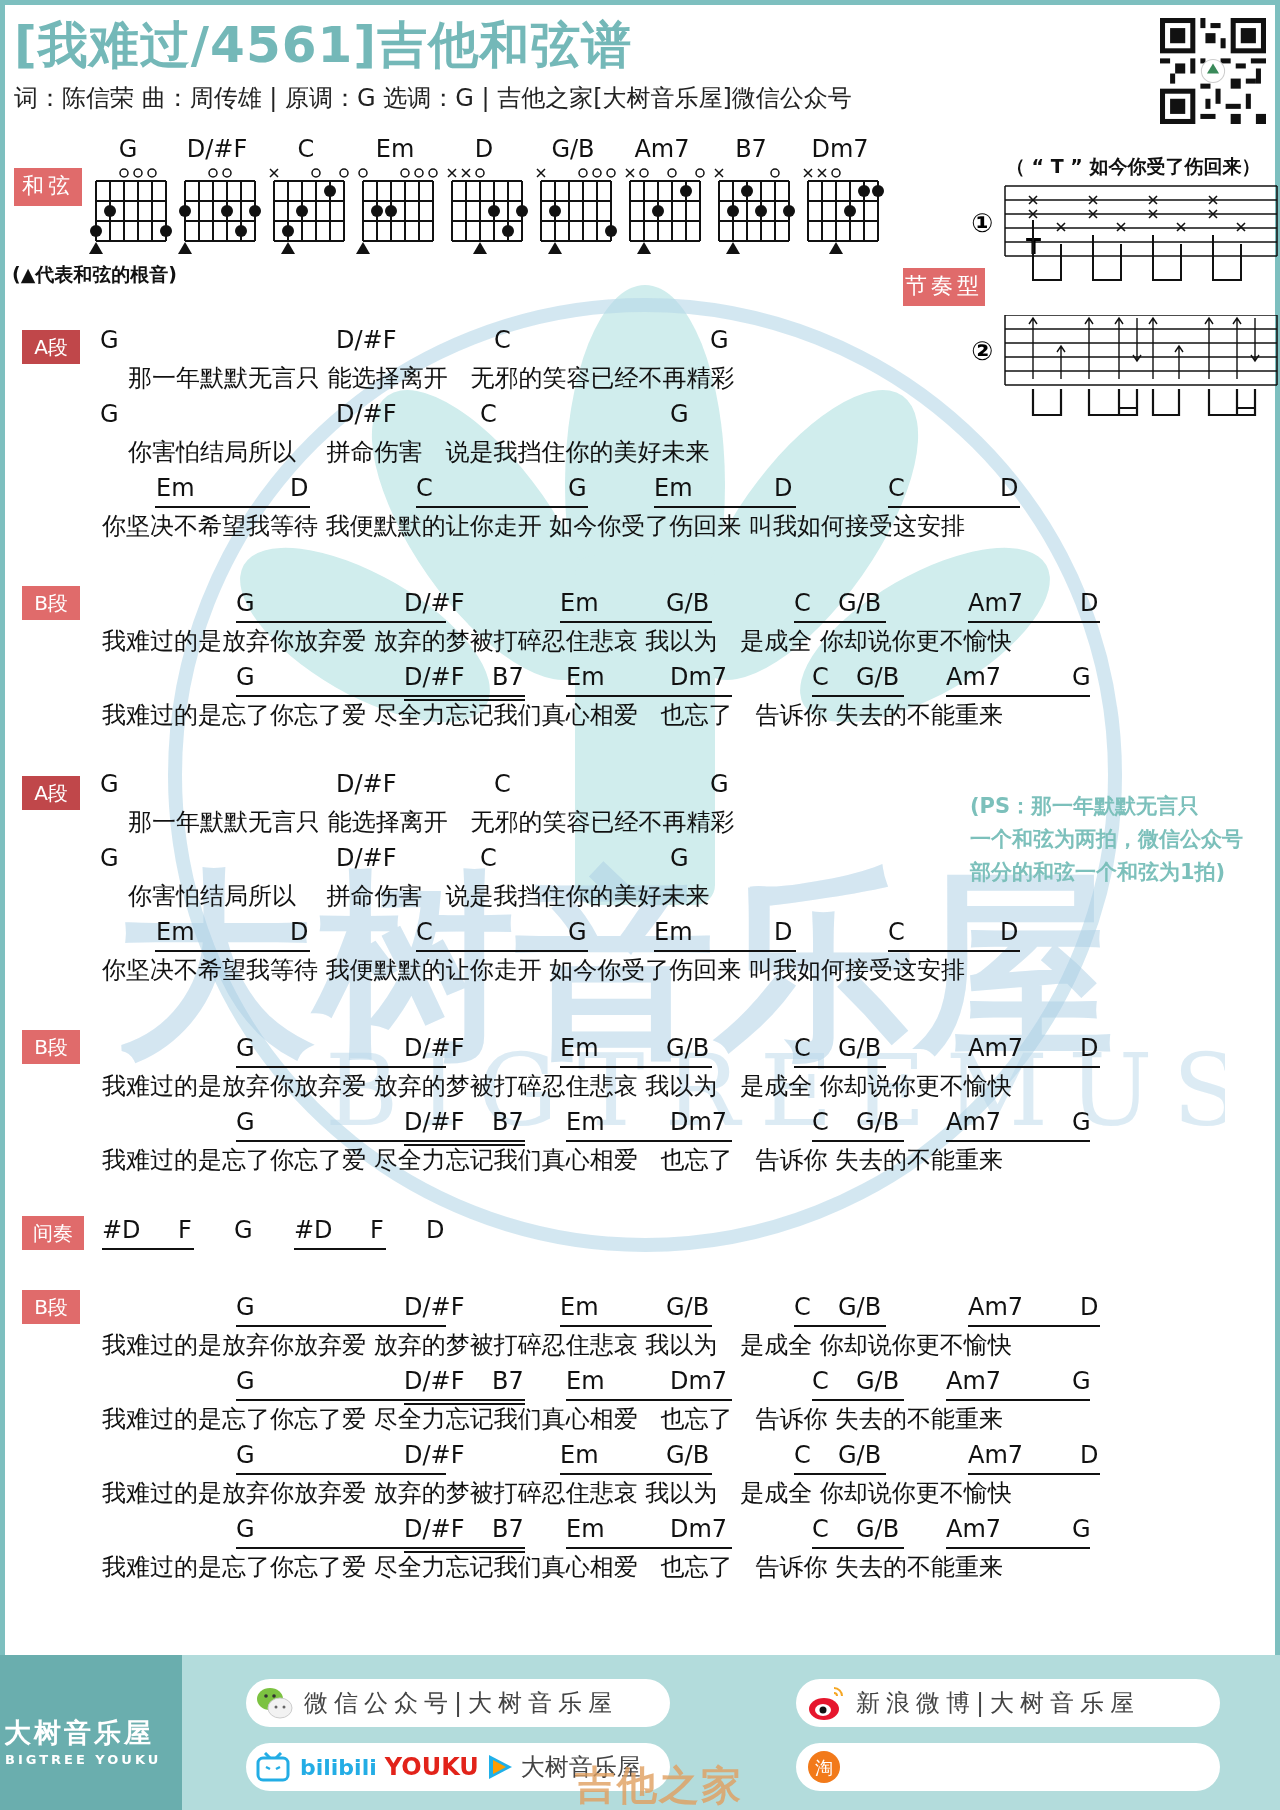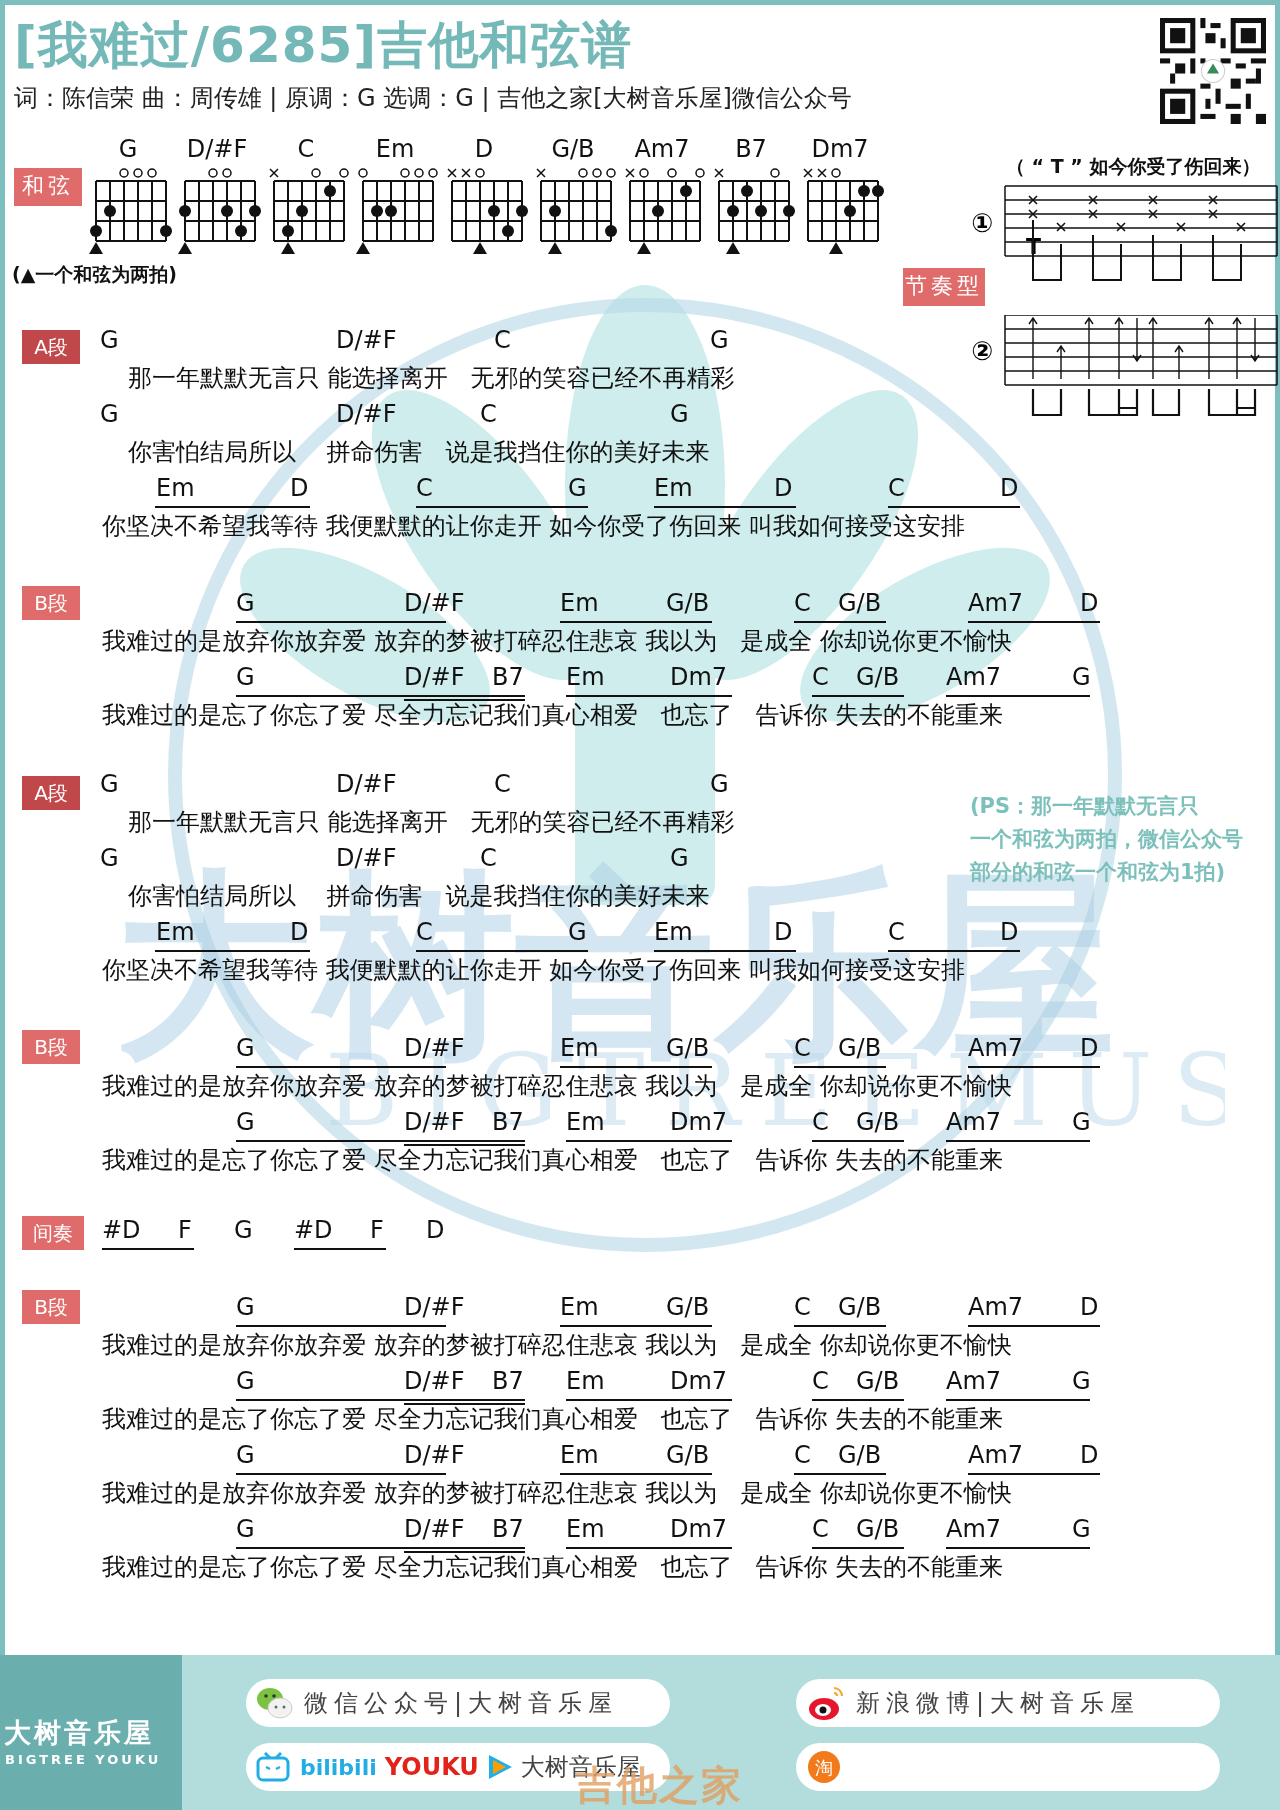--- a/index.html
+++ b/index.html
@@ -52,21 +52,21 @@
       <ellipse cx="300" cy="380" rx="60" ry="140" transform="rotate(-60 300 380)"></ellipse>
       <ellipse cx="860" cy="380" rx="60" ry="140" transform="rotate(60 860 380)"></ellipse>
       <rect x="510" y="300" width="140" height="350" rx="20"></rect>
     </g>
     <circle cx="580" cy="520" r="470" fill="none" stroke="#b5d7e8" stroke-width="14" opacity="0.6"></circle>
     <text x="50" y="780" font-size="200" fill="#a9cde4" opacity="0.5" font-weight="bold" font-family="DejaVu Sans, sans-serif">大树音乐屋</text>
     <text x="260" y="870" font-size="100" fill="#b9d8ea" opacity="0.5" font-family="DejaVu Serif, serif" letter-spacing="20">BIGTREEMUSIC</text>
   </svg>
 </div>
 
-<div class="title">[我难过/6285]吉他和弦谱</div>
+<div class="title">[我难过/4561]吉他和弦谱</div>
 <div class="meta">词：陈信荣  曲：周传雄 | 原调：G  选调：G | 吉他之家[大树音乐屋]微信公众号</div>
 
 <svg class="qr" viewBox="0 0 21 21">
   <rect width="21" height="21" fill="#fff"></rect>
   <g fill="#111">
     <rect x="0" y="0" width="7" height="7"></rect>
       <rect x="1" y="1" width="5" height="5" fill="#fff"></rect>
       <rect x="2" y="2" width="3" height="3"></rect>
     <rect x="14" y="0" width="7" height="7"></rect>
       <rect x="15" y="1" width="5" height="5" fill="#fff"></rect>
@@ -296,21 +296,21 @@
         <line x1="8" y1="42" x2="78" y2="42" stroke="#111" stroke-width="2"></line>
         <line x1="8" y1="62" x2="78" y2="62" stroke="#111" stroke-width="2"></line>
         <line x1="8" y1="82" x2="78" y2="82" stroke="#111" stroke-width="2"></line>
         <circle cx="50" cy="52" r="6" fill="#111"></circle>
         <circle cx="64" cy="32" r="6" fill="#111"></circle>
         <circle cx="78" cy="32" r="6" fill="#111"></circle>
         <path d="M29 95 L36 83 L43 95 Z" fill="#111"></path>
       </svg>
     </div>
   </div>
-<div class="root-note">(▲一个和弦为两拍)</div>
+<div class="root-note">(▲代表和弦的根音)</div>
 
 <div class="t-note">（ “ T ” 如今你受了伤回来）</div>
 <div class="tag" style="left:903px;top:268px;width:82px;">节奏型</div>
 
 <svg class="rhythm-svg" style="left:965px;top:180px;" width="315" height="105" viewBox="0 0 315 105">
   <text x="6" y="52" font-size="26" font-weight="bold" font-family="DejaVu Sans, sans-serif">①</text>
   <g stroke="#111" stroke-width="1.5">
     <line x1="40" y1="6" x2="312" y2="6"></line>
       <line x1="40" y1="20" x2="312" y2="20"></line>
       <line x1="40" y1="34" x2="312" y2="34"></line>

